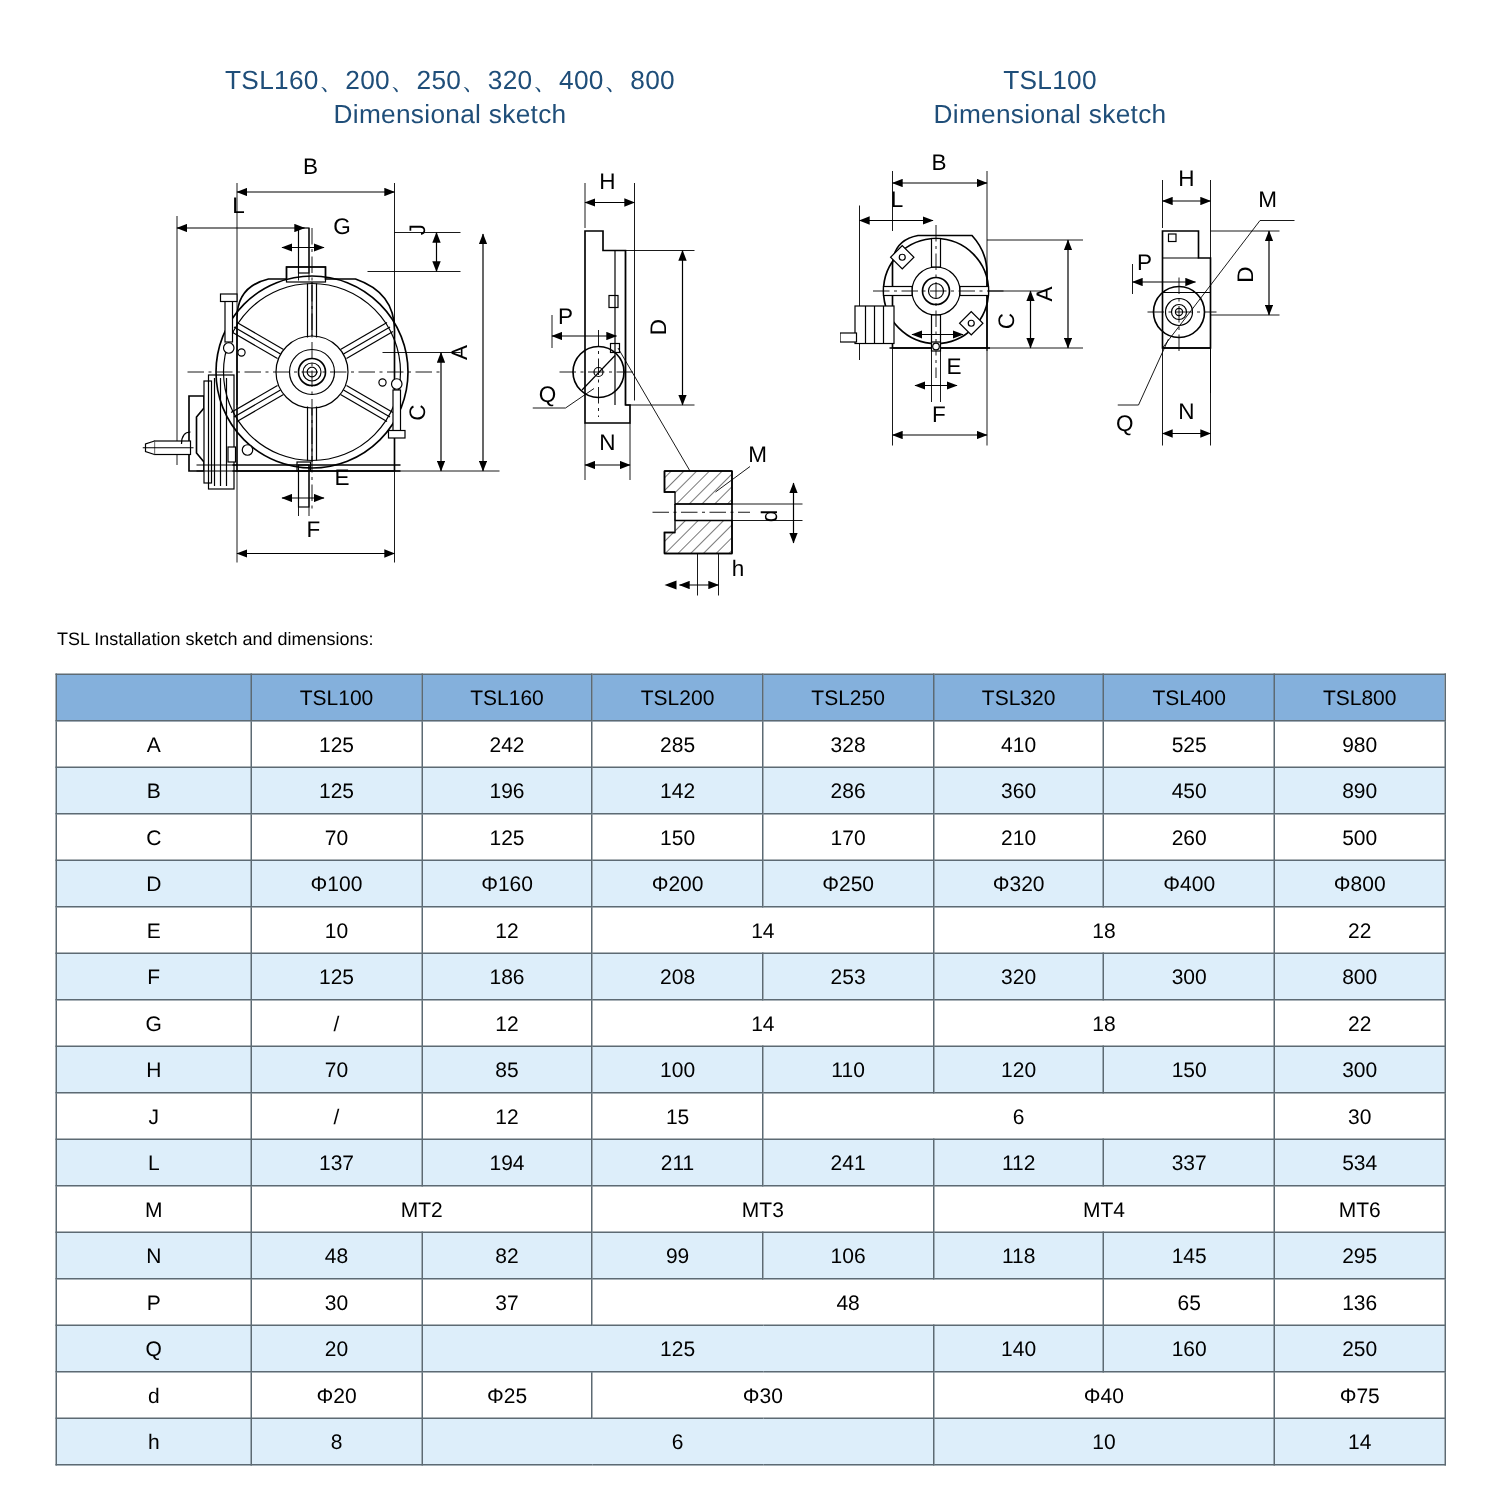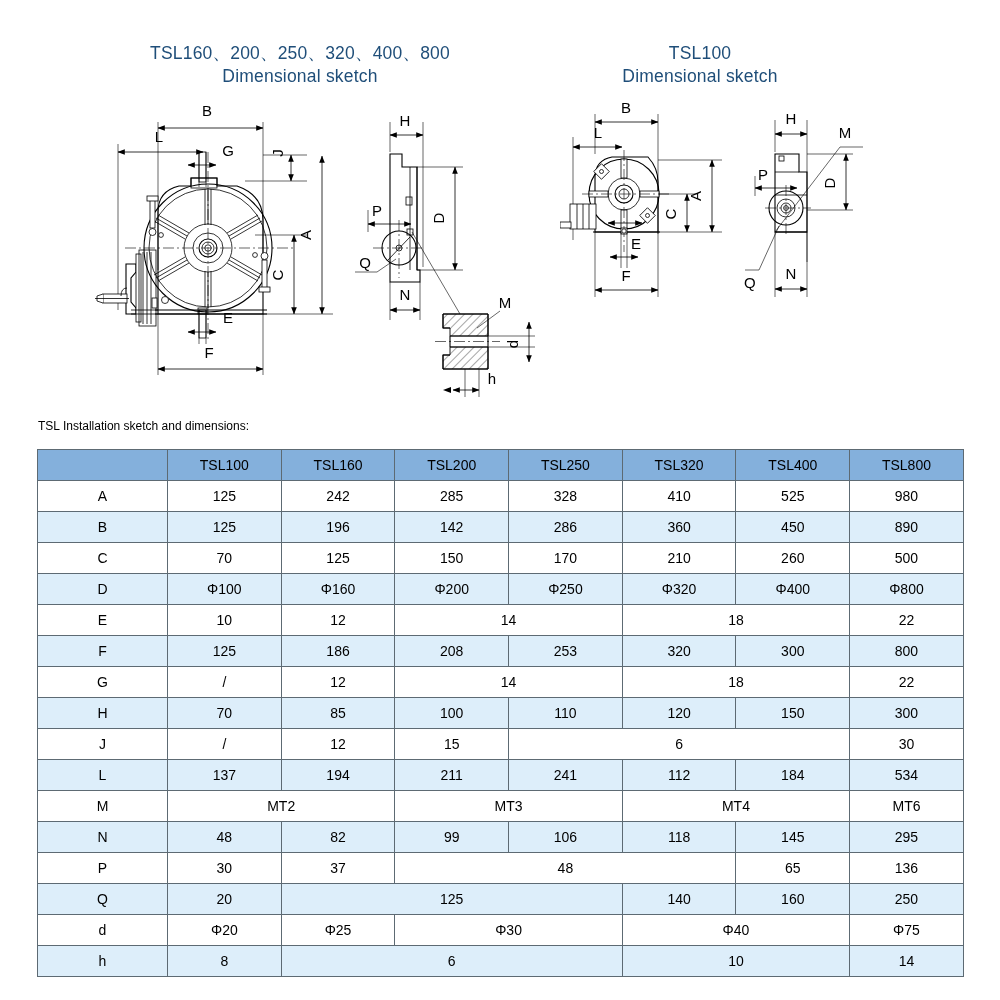--- a/index.html
+++ b/index.html
@@ -510,21 +510,21 @@
           <td colspan="3">6</td>
           <td>30</td>
         </tr>
         <tr class="even">
           <td>L</td>
           <td>137</td>
           <td>194</td>
           <td>211</td>
           <td>241</td>
           <td>112</td>
-          <td>184</td>
+          <td>337</td>
           <td>534</td>
         </tr>
         <tr class="odd">
           <td>M</td>
           <td colspan="2">MT2</td>
           <td colspan="2">MT3</td>
           <td colspan="2">MT4</td>
           <td>MT6</td>
         </tr>
         <tr class="even">

